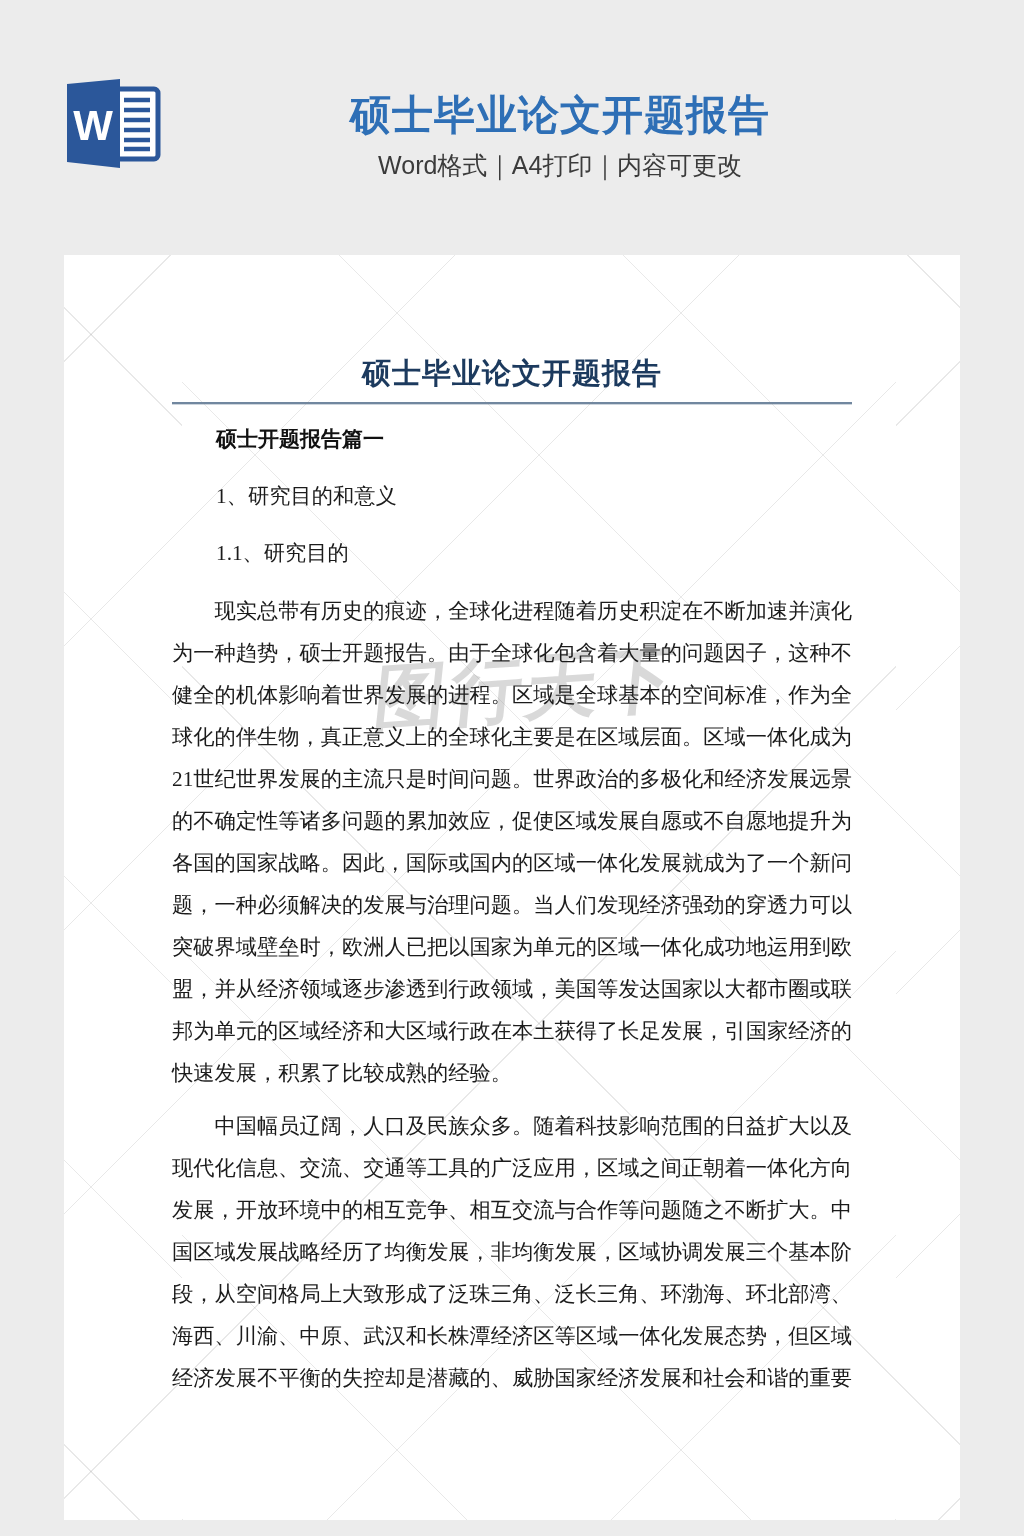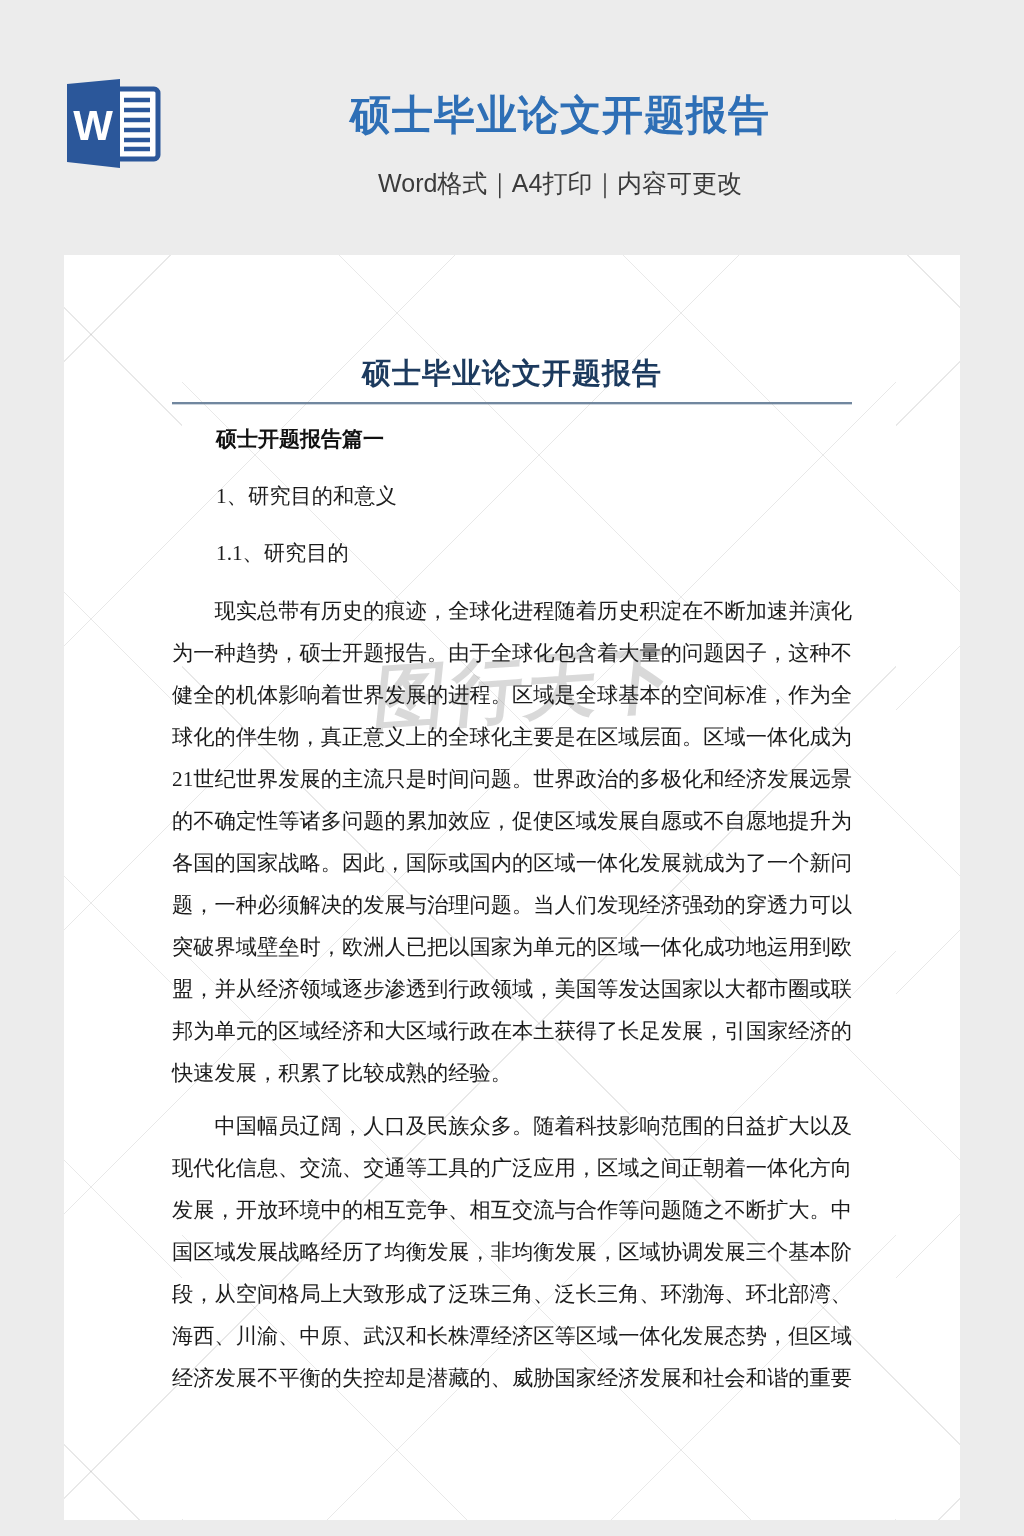--- a/index.html
+++ b/index.html
@@ -13,21 +13,21 @@
 
   
   .header{position:absolute;left:0;top:0;width:1024px;height:255px;}
   .word-icon{position:absolute;left:62px;top:70px;width:102px;height:100px;}
   .header-text{position:absolute;left:280px;top:90px;width:560px;text-align:center;}
   .header-title{
     font-family:"Liberation Sans","DejaVu Sans",sans-serif;
     font-size:41px;font-weight:bold;color:#2e6fb6;letter-spacing:1px;line-height:50px;
   }
   .header-subtitle{
-    margin-top:27px;
+    margin-top:9px;
     font-family:"Liberation Sans","DejaVu Sans",sans-serif;
     font-size:25px;color:#3b3b3b;line-height:32px;
   }
 
   
   .page{
     position:absolute;left:64px;top:255px;width:896px;height:1265px;
     background:#ffffff;
   }
   .watermark-lattice{

